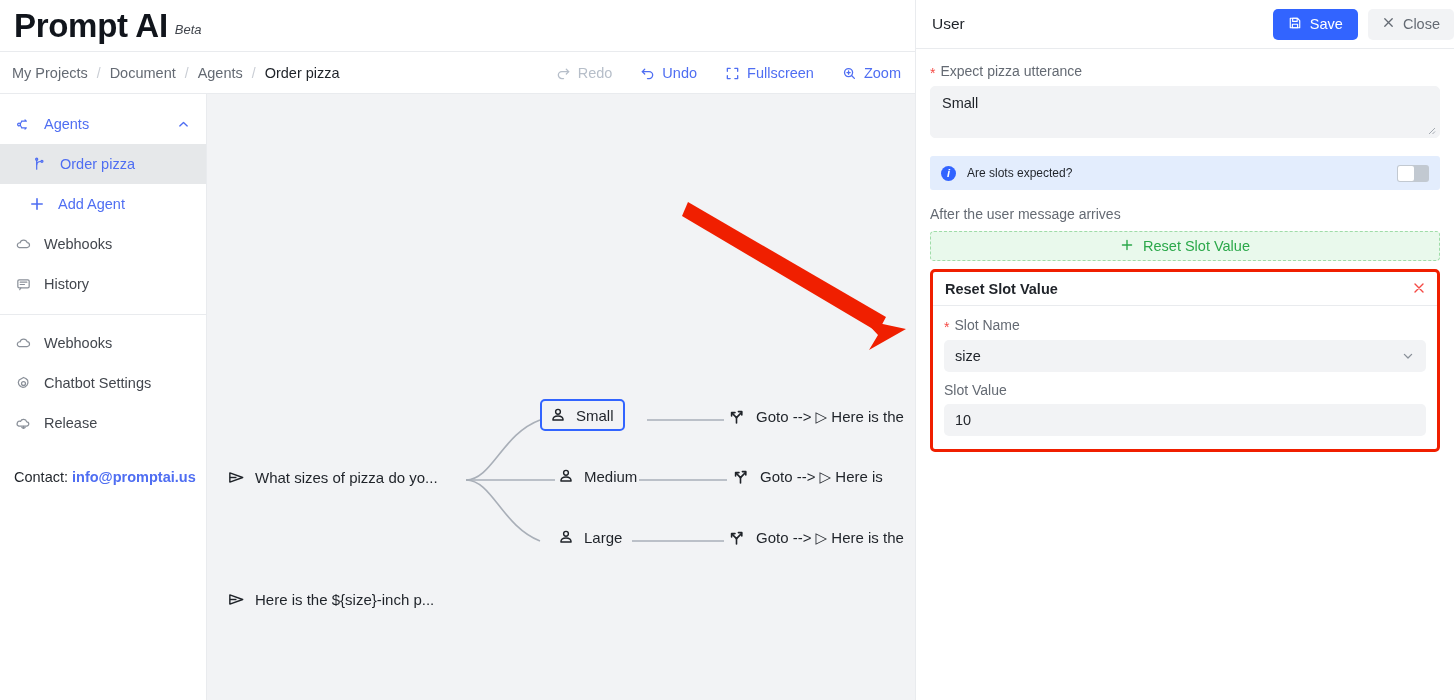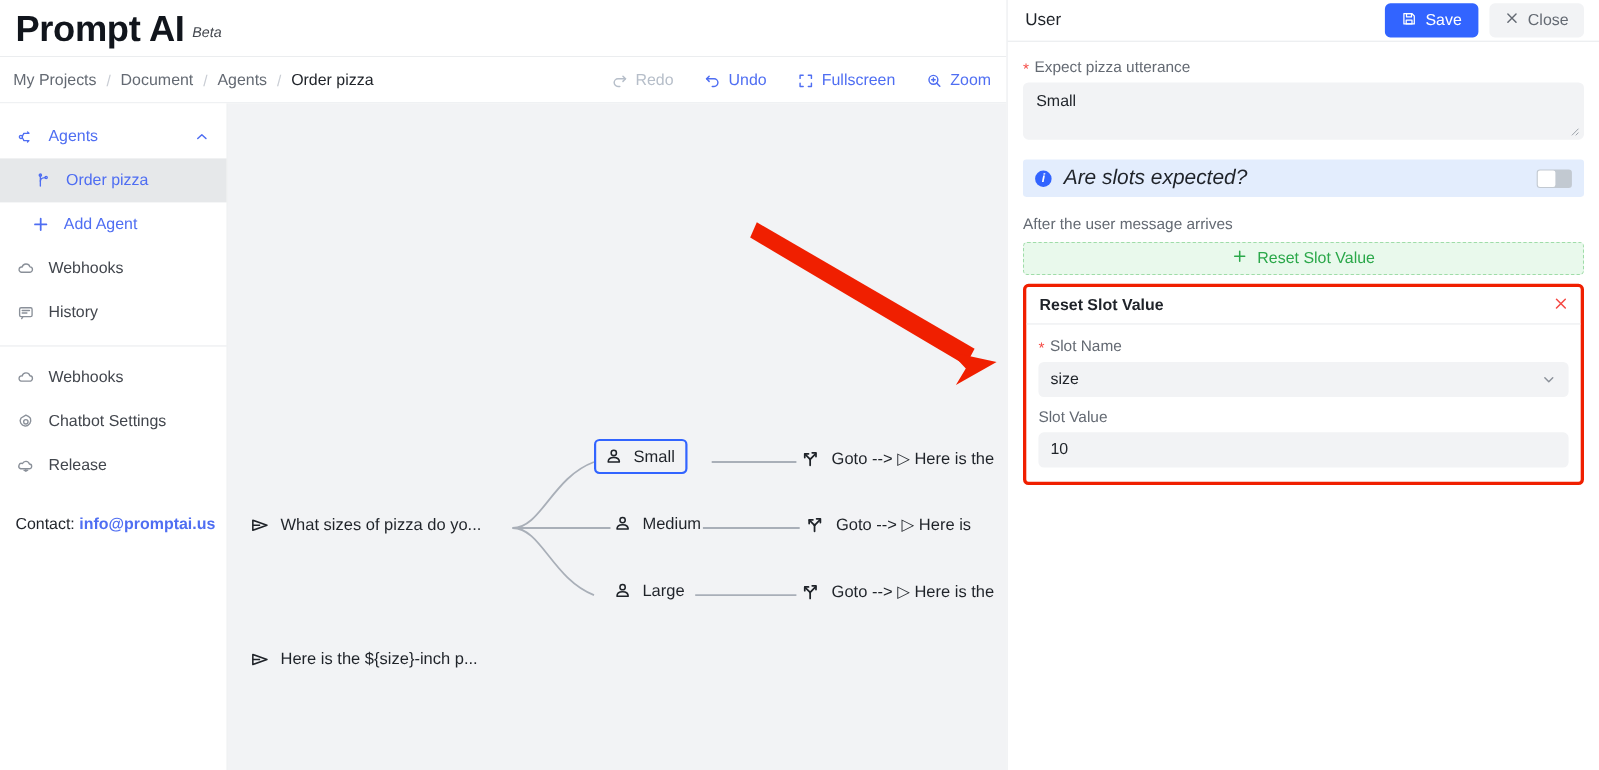--- a/index.html
+++ b/index.html
@@ -95,22 +95,22 @@
   .node .nico { display: flex; align-items: center; }
 
   .red-arrow { position: absolute; left: 0; top: 0; pointer-events: none; }
 
   
   .panel {
     position: absolute; left: 915px; top: 0; width: 539px; height: 700px;
     background: #ffffff; border-left: 1px solid #e9ebee;
   }
   .panel-head {
-    height: 38px; display: flex; align-items: center;
-    padding: 0 14px 0 16px; border-bottom: 1px solid #e9ebee;
+    height: 49px; display: flex; align-items: center;
+    padding: 0 0 0 16px; border-bottom: 1px solid #e9ebee;
   }
   .panel-title { font-size: 15.5px; color: #1f2329; }
   .panel-actions { margin-left: auto; display: flex; align-items: center; gap: 10px; }
   .btn-save {
     display: flex; align-items: center; gap: 8px;
     background: #3264ff; color: #ffffff; font-size: 14.5px;
     border: none; border-radius: 5px; height: 31px; padding: 0 15px; cursor: pointer;
   }
   .btn-close {
     display: flex; align-items: center; gap: 8px;
@@ -138,21 +138,21 @@
 
   .info-bar {
     margin-top: 18px; height: 34px; background: #e3edfd; border-radius: 3px;
     display: flex; align-items: center; padding: 0 11px; gap: 11px;
   }
   .info-dot {
     width: 15px; height: 15px; border-radius: 50%; background: #3264ff;
     color: #fff; font-size: 11px; font-weight: 700; font-style: italic;
     display: flex; align-items: center; justify-content: center; flex: 0 0 15px;
   }
-  .info-text { font-size: 19px; color: #1f2329; font-style: italic; }
+  .info-text { font-size: 12px; color: #1f2329; }
   .toggle {
     margin-left: auto; width: 32px; height: 17px; border-radius: 3px;
     background: #c2c9d1; position: relative; cursor: pointer;
   }
   .toggle .knob {
     position: absolute; left: 1px; top: 1px; width: 16px; height: 15px;
     background: #ffffff; border-radius: 2px;
   }
 
   .section-label { margin-top: 16px; font-size: 14px; color: #646a73; }

